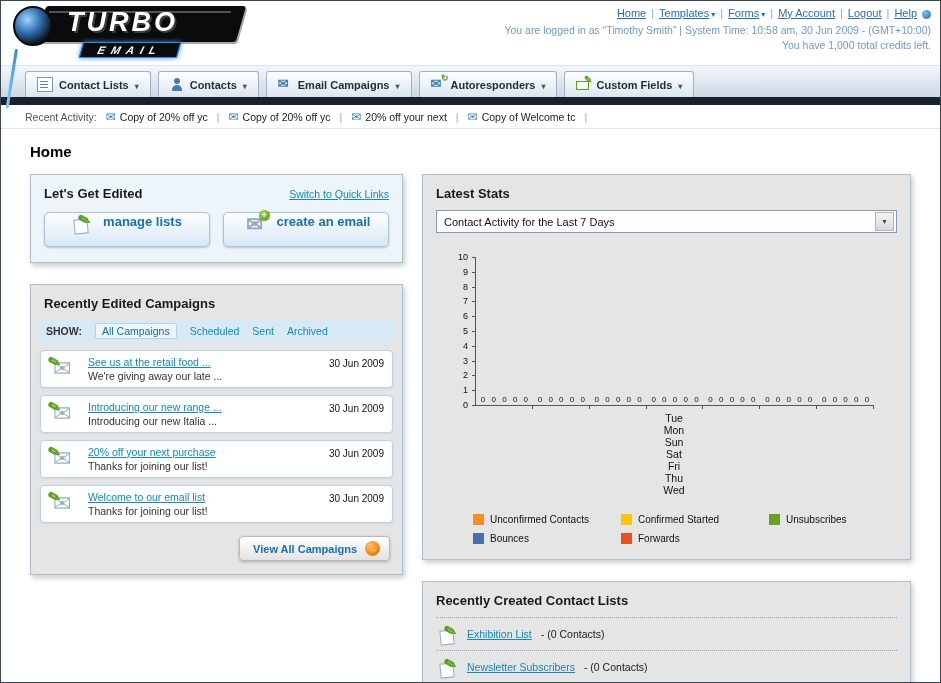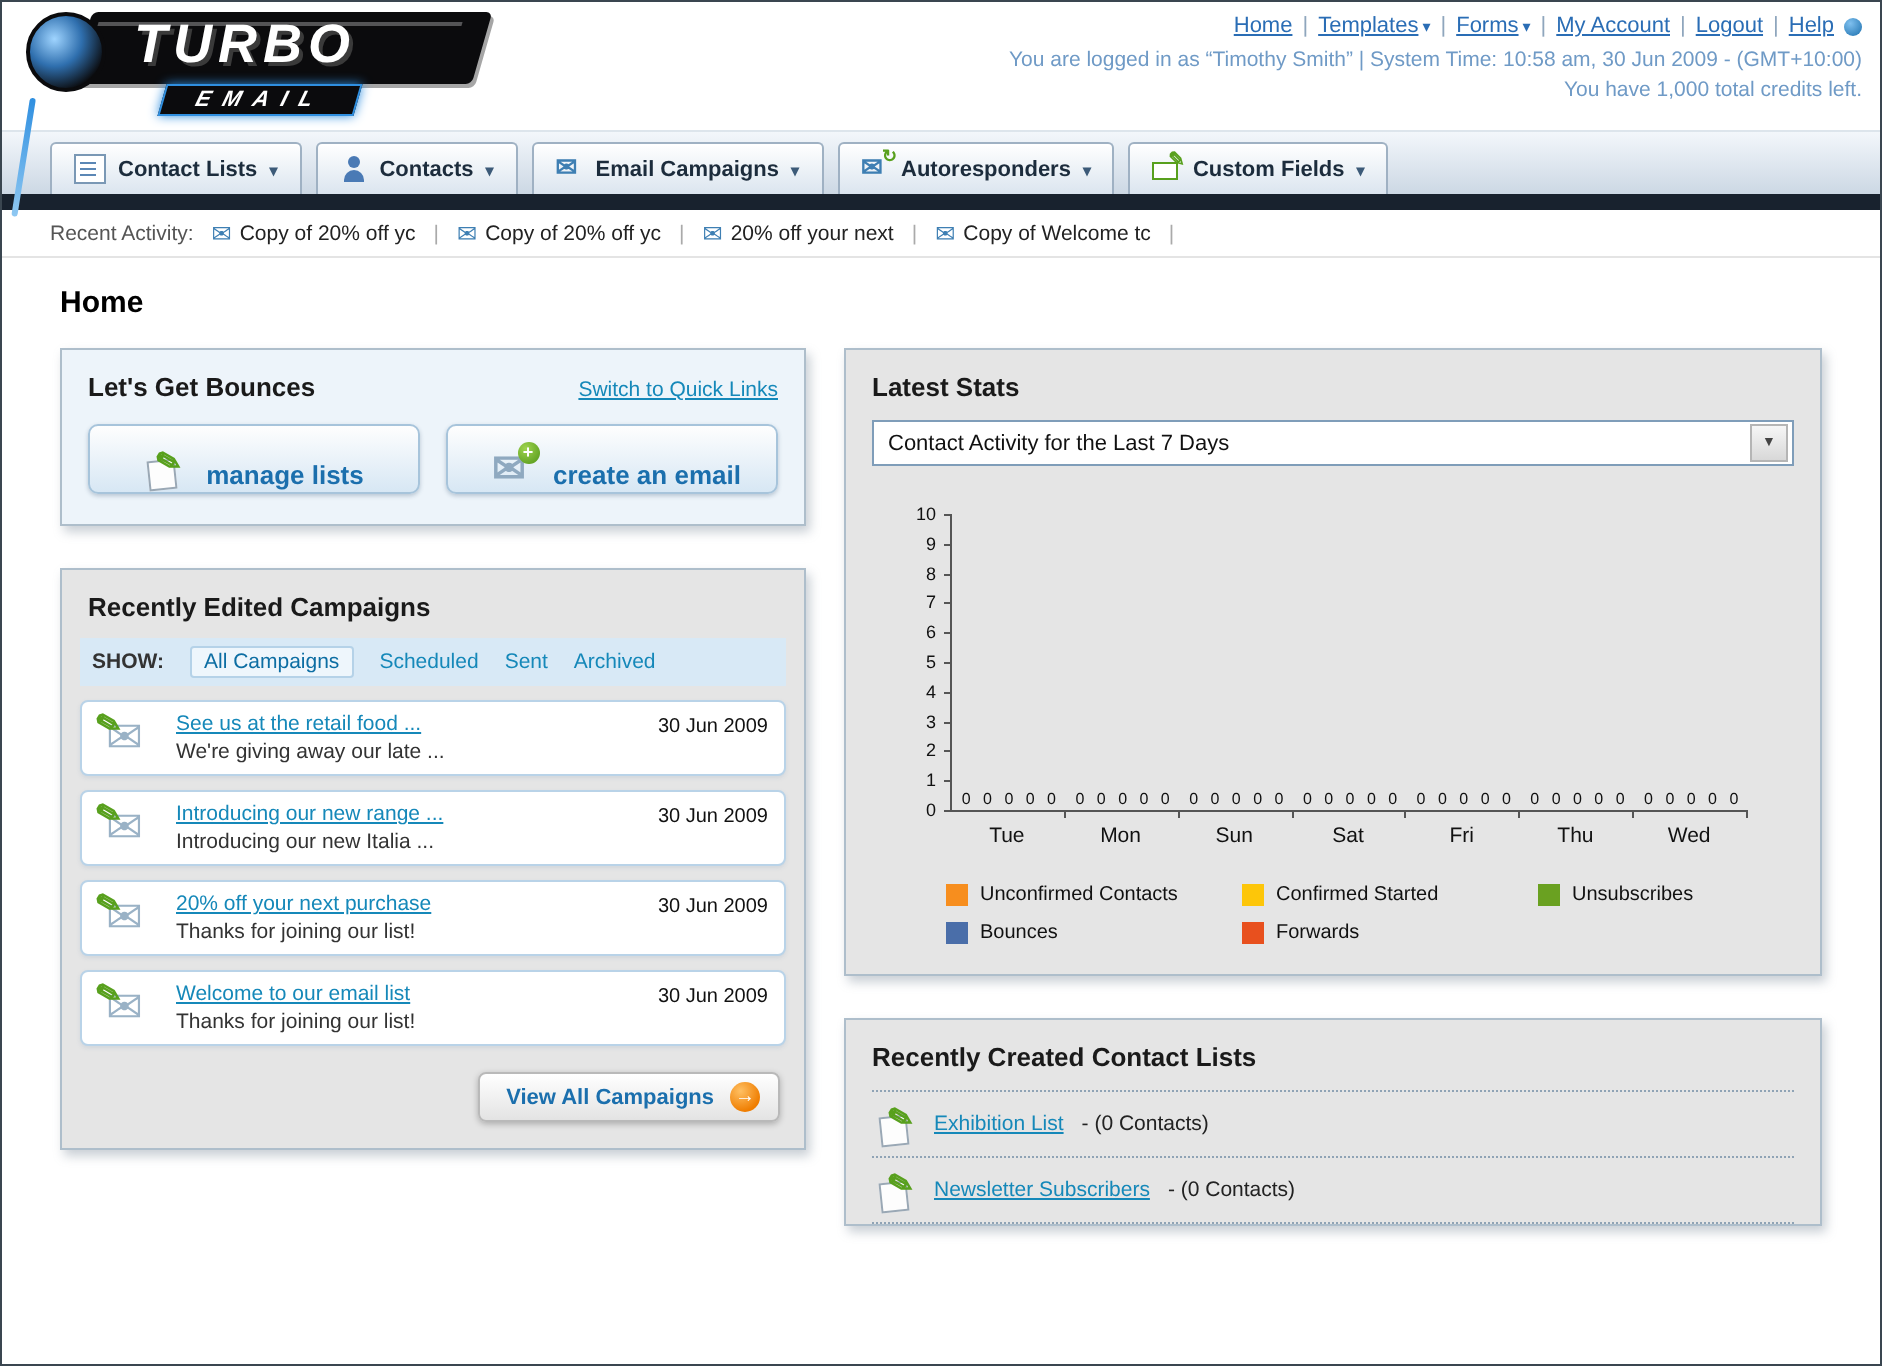--- a/index.html
+++ b/index.html
@@ -64,21 +64,21 @@
   .col-r{width:489px;flex:none;}
   .panel{background:#e5e5e5;border:1px solid #aebecb;box-shadow:2px 3px 5px rgba(120,135,150,.4);margin-bottom:21px;}
   .link{color:#1588b9;text-decoration:underline;cursor:pointer;}
 
   
   .gs{background:#edf4fa;padding:11px 13px 15px;}
   .gs-head{display:flex;justify-content:space-between;align-items:baseline;margin-bottom:11px;}
   .gs-title{font-size:13px;font-weight:bold;color:#1a1a1a;}
   .gs-link{font-size:10.5px;}
   .gs-btns{display:flex;gap:13px;}
-  .bigbtn{flex:1;height:35px;display:flex;align-items:flex-end;justify-content:center;gap:9px;background:linear-gradient(#fefefe,#d7e7f4);border:1px solid #a7c4db;border-radius:5px;box-shadow:0 1px 2px rgba(60,90,120,.3);font-size:13px;font-weight:bold;color:#1b6fad;cursor:pointer;}
+  .bigbtn{flex:1;height:35px;display:flex;align-items:flex-start;justify-content:center;gap:9px;background:linear-gradient(#fefefe,#d7e7f4);border:1px solid #a7c4db;border-radius:5px;box-shadow:0 1px 2px rgba(60,90,120,.3);font-size:13px;font-weight:bold;color:#1b6fad;cursor:pointer;}
 
   
   .ico-pagepen{position:relative;width:22px;height:20px;flex:none;display:inline-block;}
   .ico-pagepen .pg{position:absolute;left:2px;top:5px;width:12px;height:13px;background:#fdfdfd;border:1px solid #9aa8b5;transform:rotate(-6deg);}
   .glyph-pen::before{content:"✎";}
   .ico-pagepen .glyph-pen{position:absolute;left:6px;top:-3px;font-size:15px;color:#58a01d;transform:rotate(-15deg);font-weight:bold;}
   .ico-envplus{position:relative;width:26px;height:20px;flex:none;display:inline-block;}
   .ico-envplus .glyph-env{font-size:20px;color:#8fa9c0;line-height:20px;}
   .ico-envplus .plus{position:absolute;right:-2px;top:-4px;width:11px;height:11px;border-radius:50%;background:radial-gradient(circle at 35% 30%,#9fd44f,#4f9416);color:#fff;font-size:9px;line-height:11px;text-align:center;font-weight:bold;}
   .ico-envplus .plus::before{content:"+";}
@@ -108,21 +108,21 @@
   .sel-caret{width:17px;height:17px;background:linear-gradient(#f6f6f6,#d8d8d8);border:1px solid #b5b5b5;display:flex;align-items:center;justify-content:center;font-size:7px;color:#444;}
   .sel-caret::before{content:"▼";}
   .chart{margin:24px 13px 0 52px;}
   .plot{position:relative;width:398px;height:148px;border-left:1px solid #555;border-bottom:1px solid #555;}
   .ylab{position:absolute;right:calc(100% + 8px);transform:translateY(-50%);font-size:9px;color:#111;}
   .ytick{position:absolute;right:100%;width:4px;height:1px;background:#555;}
   .cats{position:absolute;left:0;top:0;right:0;bottom:0;display:flex;}
   .cat{flex:1;position:relative;}
   .cat::after{content:"";position:absolute;right:0;bottom:-4px;width:1px;height:4px;background:#555;}
   .zeros{position:absolute;bottom:1px;left:0;width:100%;text-align:center;font-size:8px;color:#111;word-spacing:4px;}
-  .xrow{display:flex;width:398px;margin-top:6px;}
+  .xrow{display:flex;width:398px;margin-top:6px;flex-direction:column;}
   .xlab{flex:1;text-align:center;font-size:10.5px;color:#111;}
   .legend{margin:18px 13px 15px 50px;display:grid;grid-template-columns:148px 148px 1fr;row-gap:8px;font-size:10px;color:#111;}
   .leg{display:flex;align-items:center;gap:6px;}
   .sw{width:11px;height:11px;flex:none;}
 
   
   .cl-title{margin:0 13px;padding:11px 0 9px;font-size:13px;font-weight:bold;color:#1a1a1a;border-bottom:1px dotted #8fa3b5;}
   .cl-item{margin:0 13px;padding:7px 2px;display:flex;align-items:center;gap:9px;border-bottom:1px dotted #8fa3b5;font-size:10.5px;}
   .cl-item .ico-pagepen{width:20px;height:18px;}
   .cl-suffix{color:#222;}
@@ -205,21 +205,21 @@
   </div>
 
   <div class="content">
     <div class="page-title">Home</div>
 
     <div class="cols">
       <div class="col-l">
 
         <div class="panel gs">
           <div class="gs-head">
-            <span class="gs-title">Let's Get Bounces</span>
+            <span class="gs-title">Let's Get Edited</span>
             <span class="link gs-link">Switch to Quick Links</span>
           </div>
           <div class="gs-btns">
             <button class="bigbtn">
               <span class="ico-pagepen">
                   <span class="pg"></span>
                   <span class="glyph-pen"></span>
                 </span>
               <span>manage lists</span>
             </button>

